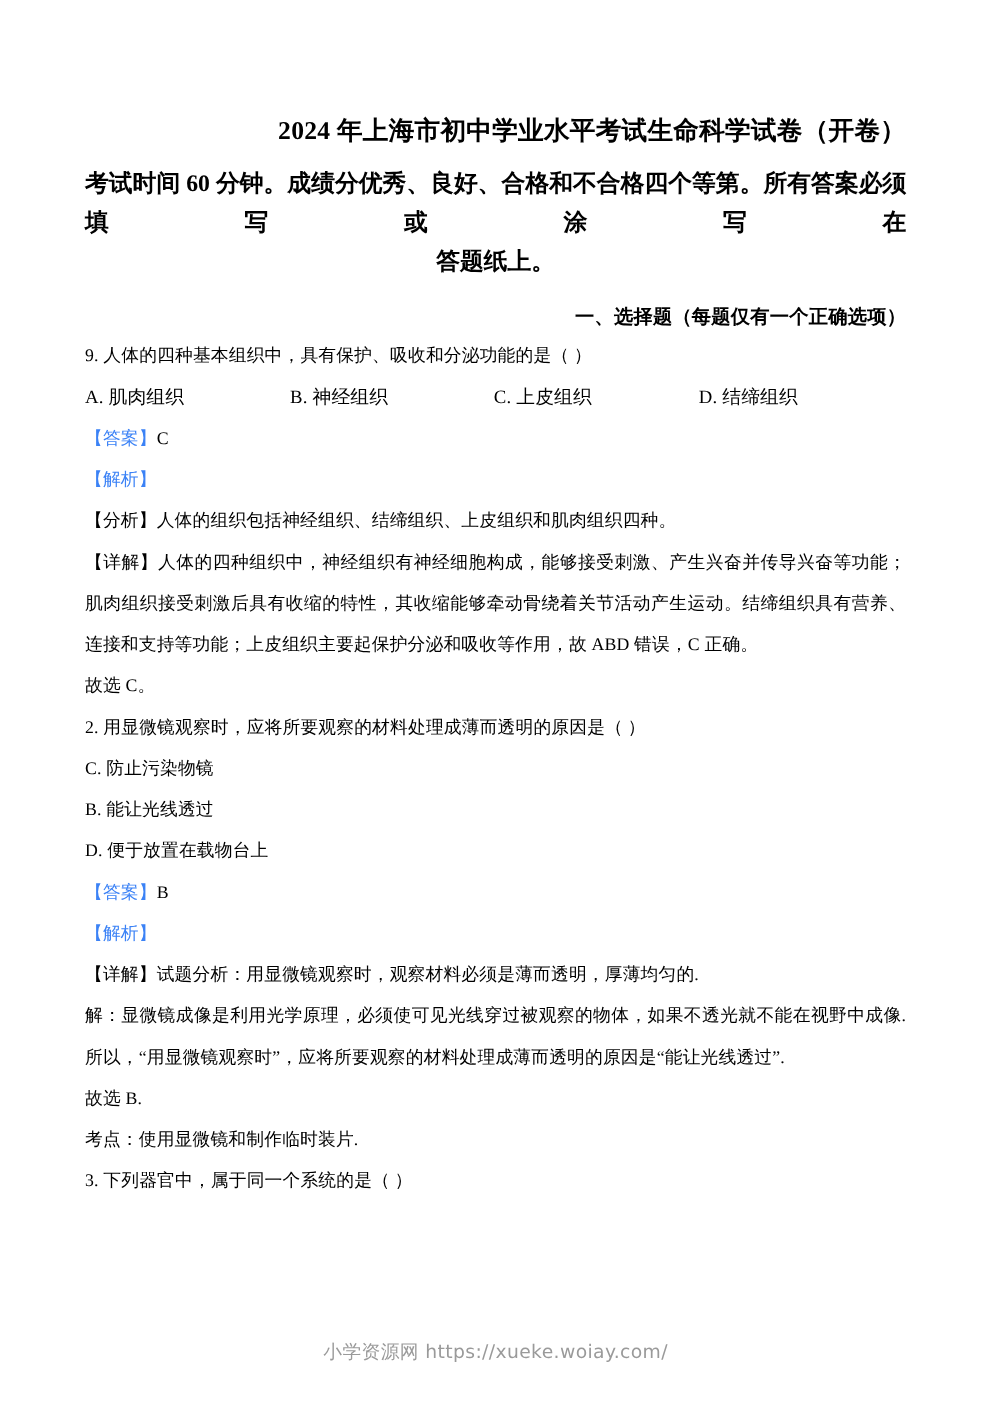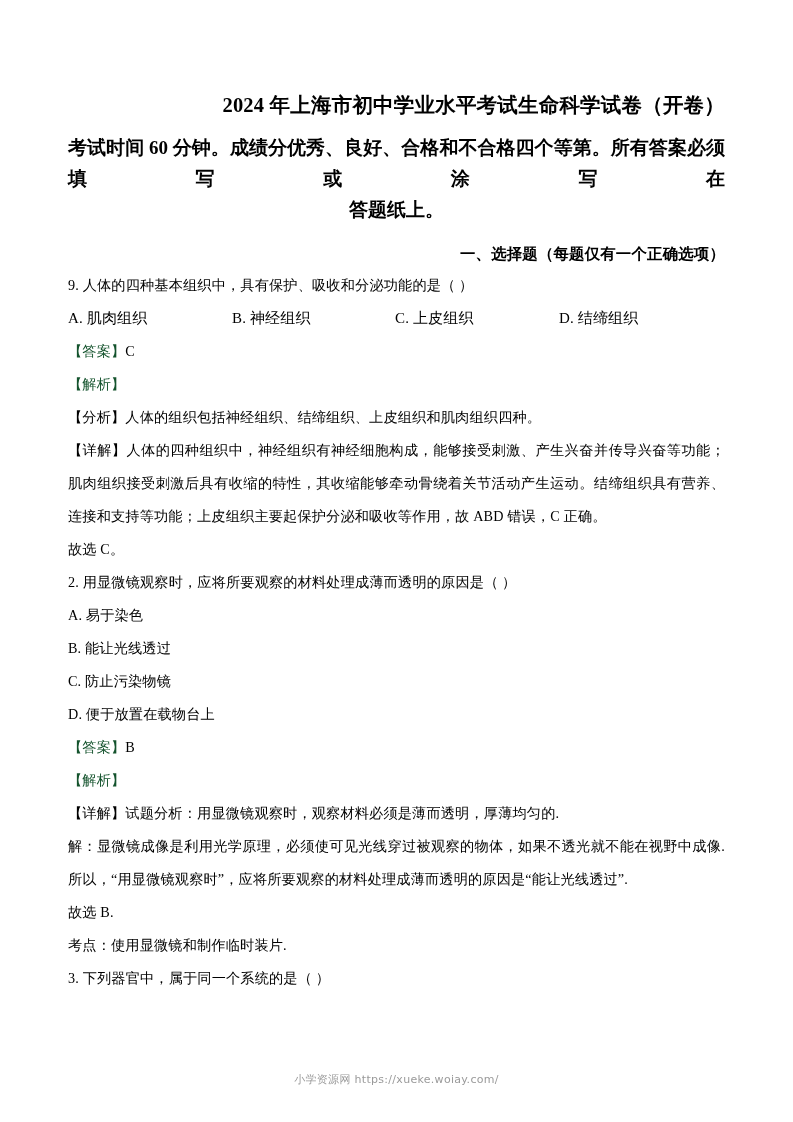--- a/index.html
+++ b/index.html
@@ -118,39 +118,39 @@
   .options-row .opt.c3 { left: 491px; }
 
   .options-stack .opt-line {
     font-size: 14.2px;
     line-height: 33px;
     letter-spacing: 0.15px;
   }
 
   
   .marker-blue {
-    color: #14532d;
+    color: #3b82f6;
     margin-top: 32px;
   }
   .marker-black {
     color: #000000;
   }
   .ans-value {
     color: #000000;
   }
 
   
   .footer {
     position: absolute;
     left: 0;
     top: 1072px;
     width: 793px;
     text-align: center;
     font-family: "DejaVu Sans", "Liberation Sans", sans-serif;
-    font-size: 11px;
+    font-size: 15px;
     color: #9a9a9a;
     letter-spacing: 0.3px;
     white-space: nowrap;
   }
 </style>
 </head>
 <body>
 
 <div class="page">
   <div class="content">
@@ -187,23 +187,22 @@
 
     <p class="para">
       <span class="marker-black">【详解】</span><span>人体的四种组织中，神经组织有神经细胞构成，能够接受刺激、产生兴奋并传导兴奋等功能；肌肉组织接受刺激后具有收缩的特性，其收缩能够牵动骨绕着关节活动产生运动。结缔组织具有营养、连接和支持等功能；上皮组织主要起保护分泌和吸收等作用，故 ABD 错误，C 正确。</span>
     </p>
 
     <p class="line">故选 C。</p>
 
     <p class="question">2. 用显微镜观察时，应将所要观察的材料处理成薄而透明的原因是（      ）</p>
 
     <div class="options-stack">
-      <div class="opt-line">A. 易于染色</div>
+      <div class="opt-line">C. 防止污染物镜</div>
       <div class="opt-line">B. 能让光线透过</div>
-      <div class="opt-line">C. 防止污染物镜</div>
       <div class="opt-line">D. 便于放置在载物台上</div>
     </div>
 
     <p class="line">
       <span class="marker-blue">【答案】</span><span class="ans-value">B</span>
     </p>
 
     <p class="line">
       <span class="marker-blue">【解析】</span>
     </p>

